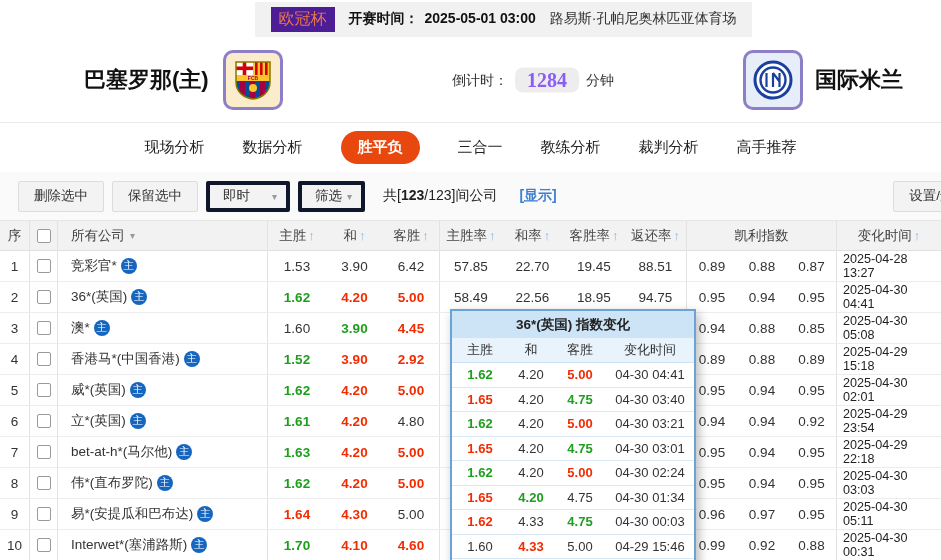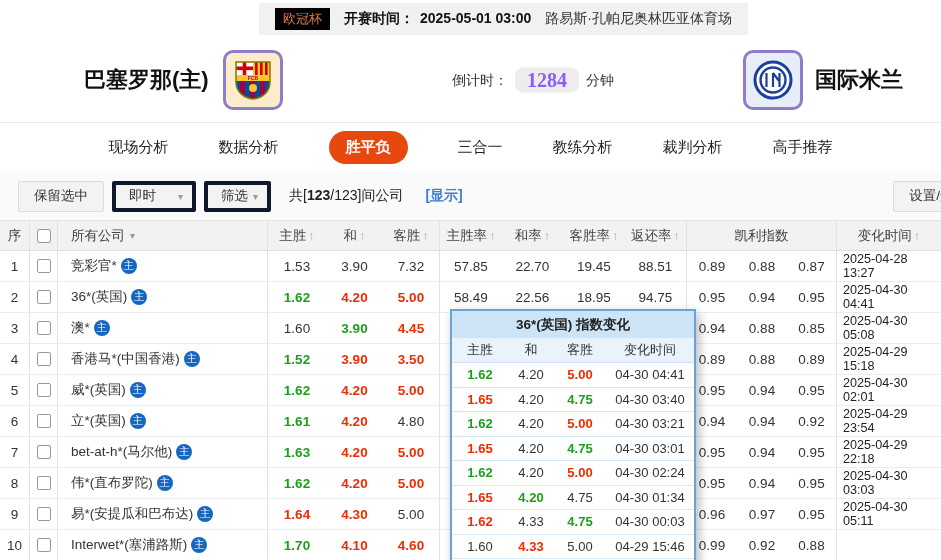--- a/index.html
+++ b/index.html
@@ -3,21 +3,21 @@
 <meta charset="utf-8">
 <style>
   * { margin:0; padding:0; box-sizing:border-box; }
   html,body { width:941px; height:560px; overflow:hidden; background:#fff;
     font-family:"Liberation Sans","DejaVu Sans",sans-serif; color:#333; position:relative; }
 
   
   .topbar { height:38px; display:flex; justify-content:center; align-items:center; }
   .topbar-box { margin-left:66px; background:#f1f1f1; padding:5px 16px; display:flex;
     align-items:center; gap:14px; font-size:14px; }
-  .league { color:#e8784a; background:#000000; padding:2px 8px; font-size:13px; }
+  .league { color:#e8784a; background:#4c1d95; padding:2px 8px; font-size:16px; }
   .kick b { font-weight:700; color:#111; }
   .ktime { margin-left:6px;margin-top:32px; }
   .venue { color:#333; }
 
   
   .mheader { position:relative; height:84px; }
   .team { position:absolute; top:50%; transform:translateY(-50%); display:flex; align-items:center; gap:14px; }
   .team.home { left:84px; }
   .team.away { right:38px; gap:12px; }
   .tname { font-size:22px; font-weight:700; color:#111; }
@@ -25,21 +25,21 @@
     display:flex; align-items:center; justify-content:center; }
   .home-box { background:#fbeccb; }
   .away-box { background:#e7edf9; }
   .countdown { position:absolute; left:452px; top:50%; transform:translateY(-50%);
     display:flex; align-items:center; gap:7px; font-size:14px; color:#333;font-family:Liberation Serif, serif; }
   .cd-num { font-size:20px; font-weight:700; color:#8b5cf6; background:#ededed;
     padding:1px 12px; border-radius:8px; }
 
   
   .nav { height:50px; border-top:1px solid #e9e9e9; display:flex; justify-content:center;
-    align-items:center; gap:50px; font-size:15px; color:#222; }
+    align-items:center; gap:38px; font-size:15px; color:#222; }
   .tab { cursor:pointer; }
   .tab.active { background:#e8470e; color:#fff; padding:7px 17px; border-radius:18px; font-weight:700; }
 
   
   .toolbar { height:48px; background:#fafafa; display:flex; align-items:center;
     padding-left:18px; gap:8px; }
   .tbtn { height:31px; padding:0 15px; font-size:13.5px; background:#f3f3f3;
     border:1px solid #dcdcdc; border-radius:2px; color:#333; cursor:pointer;
     font-family:inherit; white-space:nowrap; }
   .tsel { height:31px; border:4px solid #0f172a; background:#f3f3f3; border-radius:2px;
@@ -146,20 +146,21 @@
     <div class="tab">现场分析</div>
     <div class="tab">数据分析</div>
     <div class="tab active">胜平负</div>
     <div class="tab">三合一</div>
     <div class="tab">教练分析</div>
     <div class="tab">裁判分析</div>
     <div class="tab">高手推荐</div>
   </div>
 
 <div class="toolbar">
+  <button class="tbtn">删除选中</button>
   <button class="tbtn">保留选中</button>
   <div class="tsel wide">
     <span>即时</span>
     <span class="caret">▾</span>
   </div>
   <div class="tsel">
     <span>筛选</span>
     <span class="caret">▾</span>
   </div>
   <div class="count">
@@ -222,21 +223,21 @@
       <div class="c dv">1</div>
       <div class="c dv">
         <span class="cb"></span>
       </div>
       <div class="c comp dv">
         <span class="cname">竞彩官*</span>
         <span class="mbadge">主</span>
       </div>
       <div class="c k">1.53</div>
       <div class="c k">3.90</div>
-      <div class="c k dv">7.32</div>
+      <div class="c k dv">6.42</div>
       <div class="c">57.85</div>
       <div class="c">22.70</div>
       <div class="c">19.45</div>
       <div class="c dv">88.51</div>
       <div class="c">0.89</div>
       <div class="c">0.88</div>
       <div class="c dv">0.87</div>
       <div class="c time">2025-04-28 13:27</div>
     </div>
     <div class="trow">
@@ -285,21 +286,21 @@
       <div class="c dv">4</div>
       <div class="c dv">
         <span class="cb"></span>
       </div>
       <div class="c comp dv">
         <span class="cname">香港马*(中国香港)</span>
         <span class="mbadge">主</span>
       </div>
       <div class="c g">1.52</div>
       <div class="c r">3.90</div>
-      <div class="c r dv">3.50</div>
+      <div class="c r dv">2.92</div>
       <div class="c"></div>
       <div class="c"></div>
       <div class="c"></div>
       <div class="c dv"></div>
       <div class="c">0.89</div>
       <div class="c">0.88</div>
       <div class="c dv">0.89</div>
       <div class="c time">2025-04-29 15:18</div>
     </div>
     <div class="trow">
@@ -419,20 +420,21 @@
       <div class="c g">1.70</div>
       <div class="c r">4.10</div>
       <div class="c r dv">4.60</div>
       <div class="c"></div>
       <div class="c"></div>
       <div class="c"></div>
       <div class="c dv"></div>
       <div class="c">0.99</div>
       <div class="c">0.92</div>
       <div class="c dv">0.88</div>
+      <div class="c time">2025-04-30 00:31</div>
     </div>
   </div>
 
 <div class="popup">
   <div class="ptitle">36*(英国) 指数变化</div>
   <div class="phead">
     <div class="pc">主胜</div>
     <div class="pc">和</div>
     <div class="pc">客胜</div>
     <div class="pc">变化时间</div>

